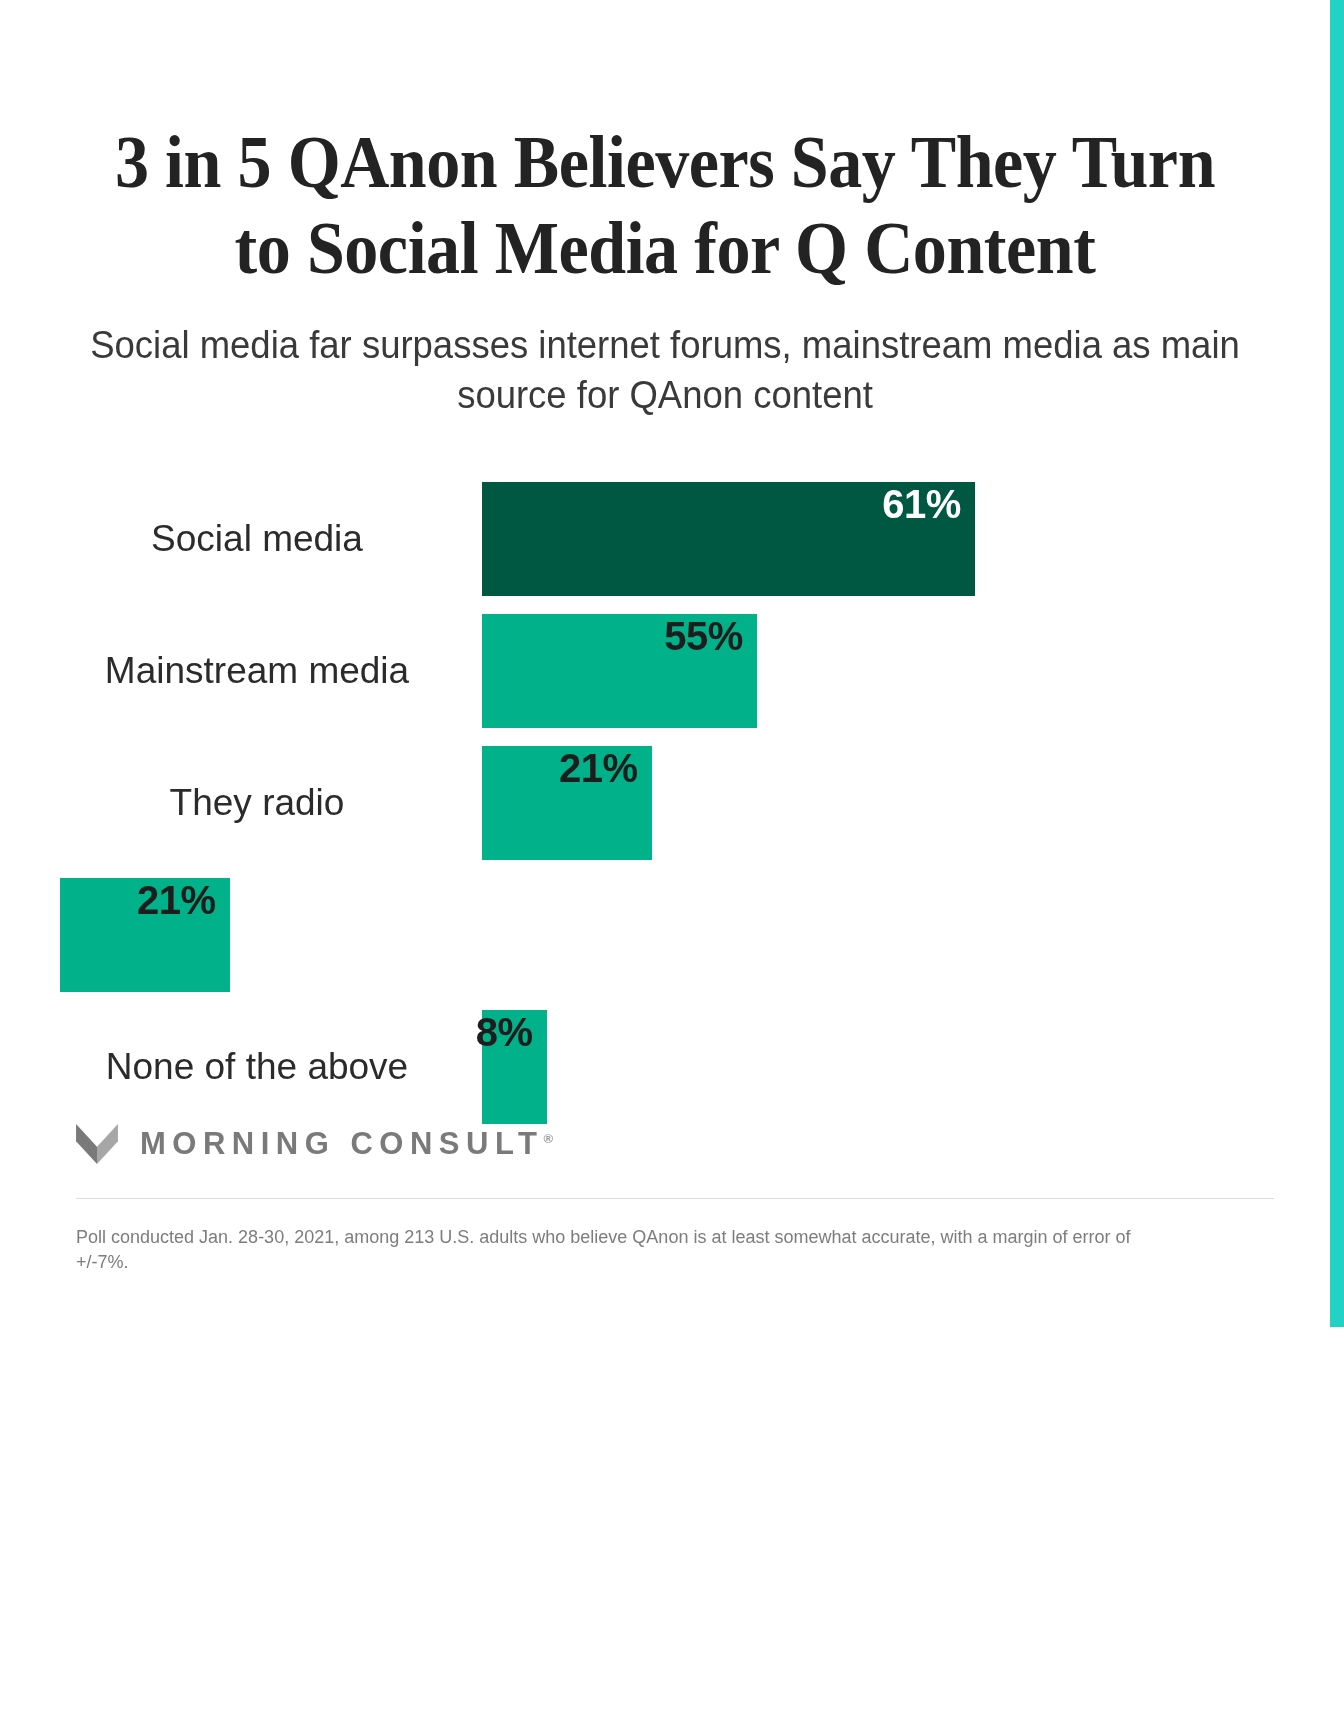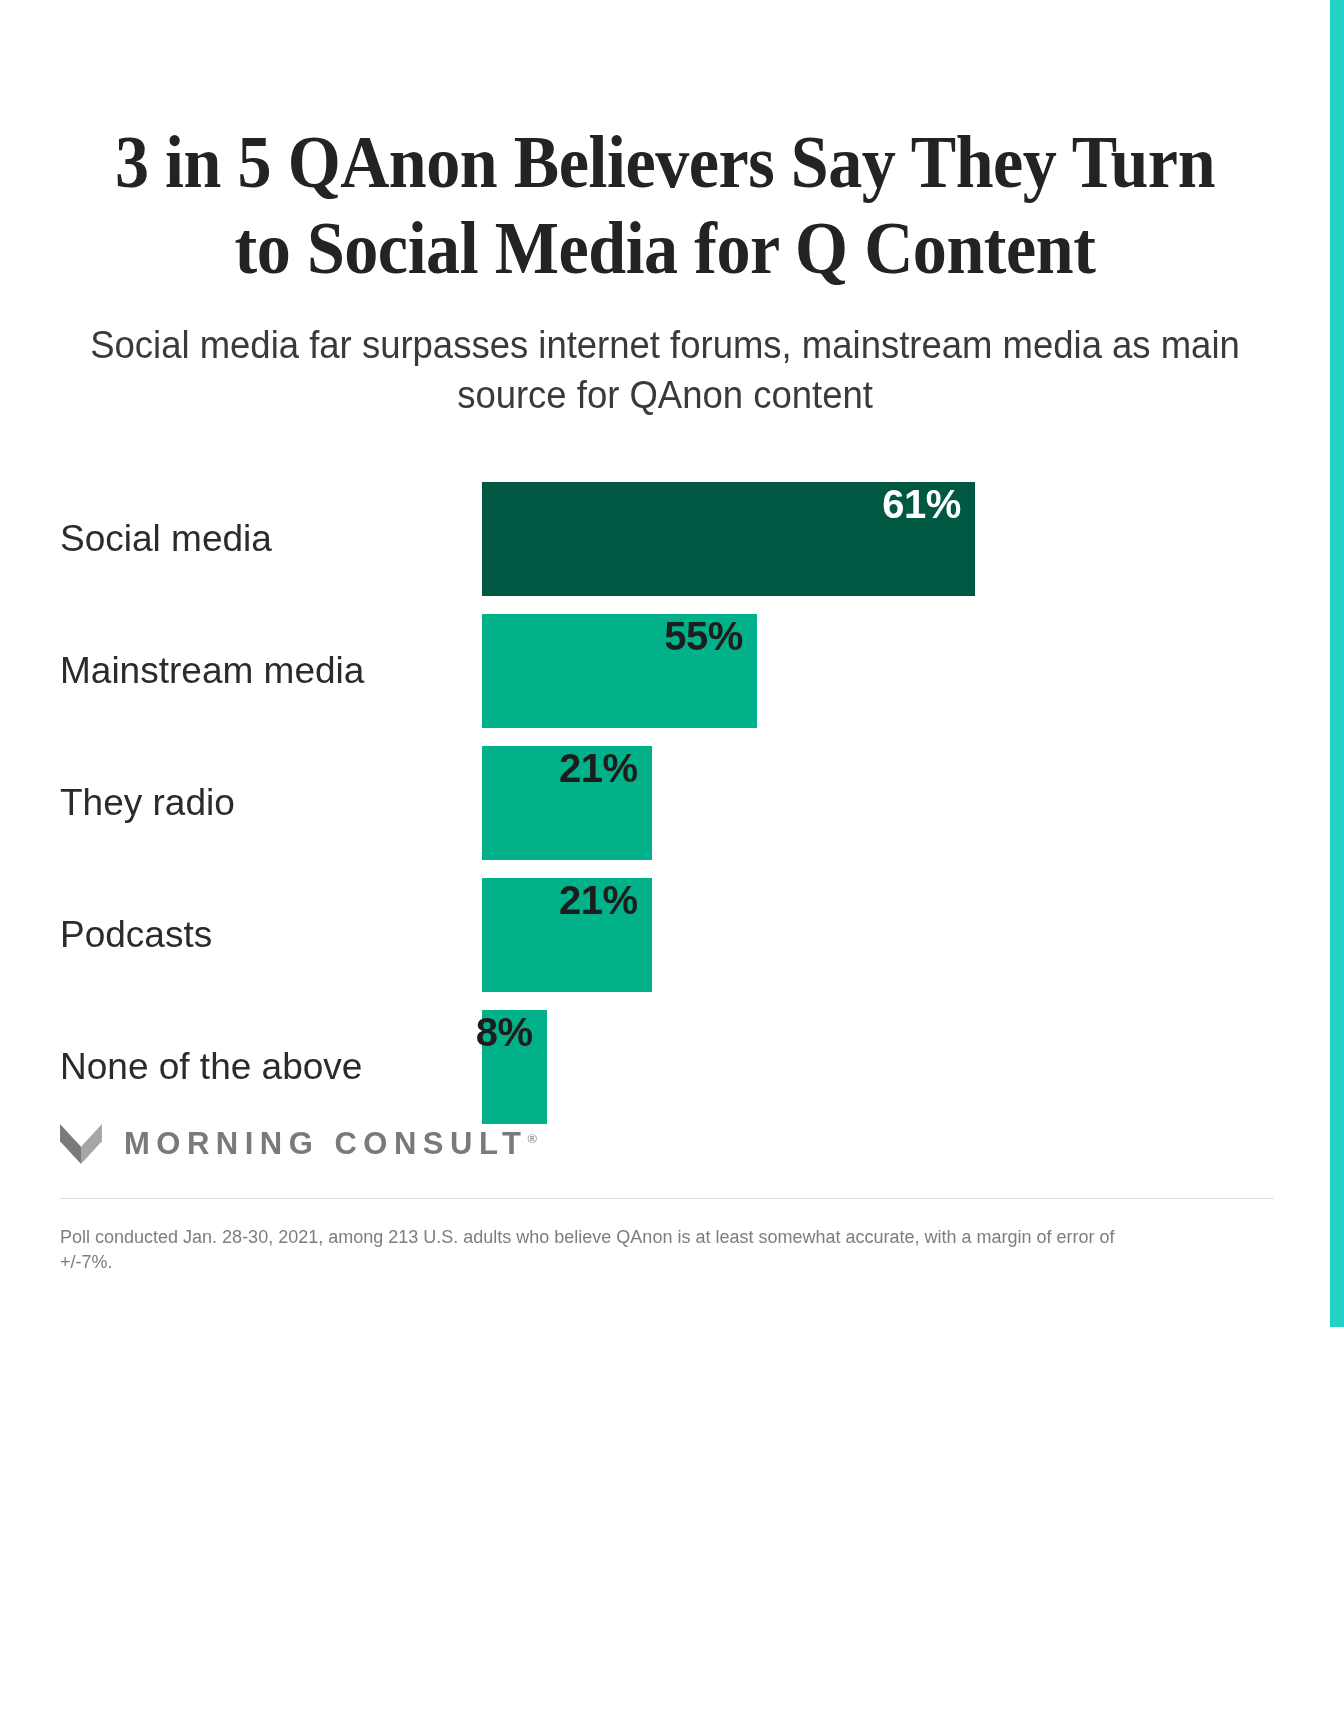--- a/index.html
+++ b/index.html
@@ -74,21 +74,21 @@
   .row {
     display: flex;
     align-items: center;
     width: 100%;
     margin-bottom: 18px;
   }
 
   .row-label {
     width: 422px;
     flex: 0 0 422px;
-    text-align: left;
+    text-align: center;
     padding-right: 28px;
     font-size: 37px;
     line-height: 1.05;
     color: #2b2b2b;
     font-family: "Liberation Sans", sans-serif;
     white-space: nowrap;
   }
 
   .bar-track {
     position: relative;
@@ -112,21 +112,21 @@
   }
 
   .bar.dark  { background: #005843; }
   .bar.light { background: #00B189; }
   .bar.dark  .bar-value { color: #ffffff; }
   .bar.light .bar-value { color: #1d1d1d; }
 
   
   .footer {
     position: absolute;
-    left: 60px;
+    left: 76px;
     right: 70px;
     bottom: 52px;
   }
 
   .logo-line {
     display: flex;
     align-items: center;
     gap: 22px;
     padding-bottom: 34px;
   }
@@ -196,21 +196,20 @@
         </div>
         <div class="row">
           <div class="row-label">They radio</div>
           <div class="bar-track">
             <div class="bar light" style="width: 169.68px;">
               <span class="bar-value">21%</span>
             </div>
           </div>
         </div>
         <div class="row">
-          <div class="row-label">Podcasts</div>
           <div class="bar-track">
             <div class="bar light" style="width: 169.68px;">
               <span class="bar-value">21%</span>
             </div>
           </div>
         </div>
         <div class="row">
           <div class="row-label">None of the above</div>
           <div class="bar-track">
             <div class="bar light" style="width: 64.64px;">

